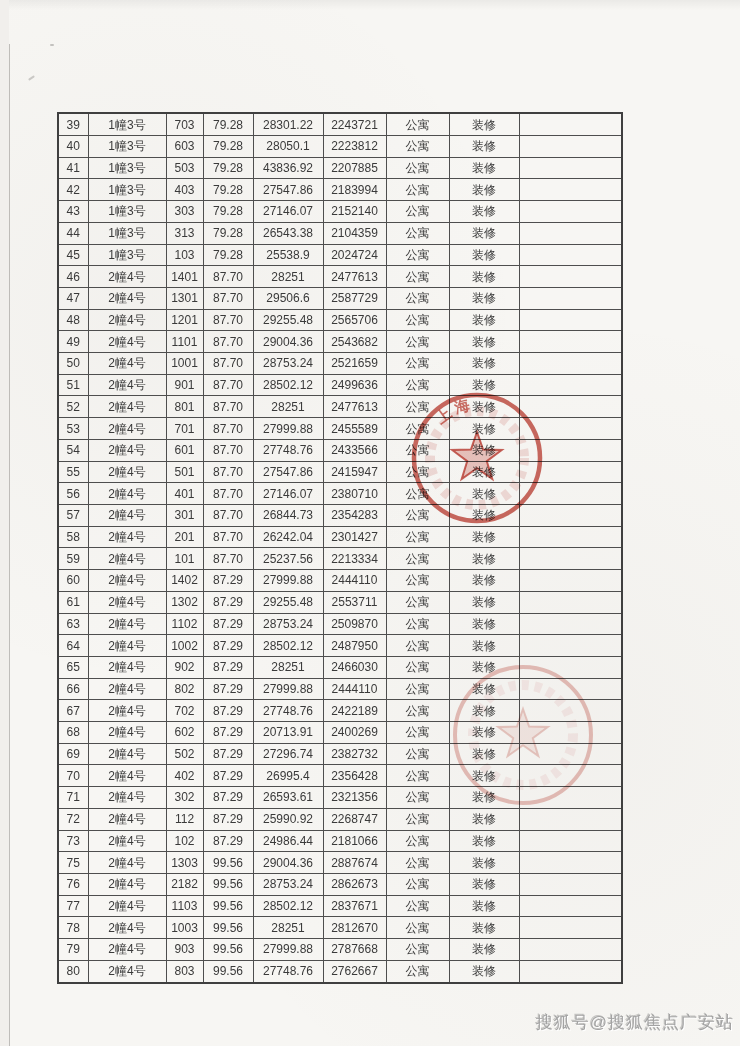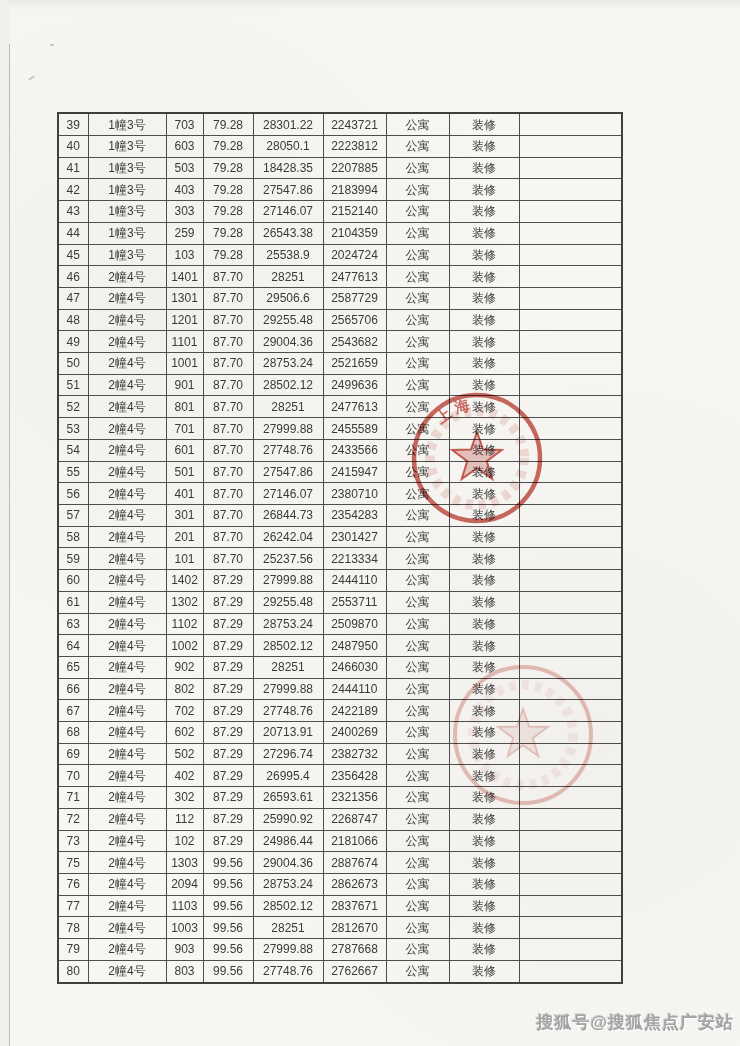--- a/index.html
+++ b/index.html
@@ -40,21 +40,21 @@
     padding:0;overflow:hidden;white-space:nowrap;
     line-height:1;
   }
 
   .seal{position:absolute;pointer-events:none;mix-blend-mode:multiply;}
   .seal-1{left:407px;top:388px;width:140px;height:140px;}
   .seal-2{left:449px;top:661px;width:148px;height:148px;opacity:0.48;}
 
   .watermark{
     position:absolute;right:6px;bottom:12px;
-    font-size:17px;font-weight:bold;letter-spacing:1px;
+    font-size:17px;font-weight:normal;letter-spacing:1px;
     color:#a3a3a3;
     text-shadow:1px 1px 0 rgba(255,255,255,0.95), -1px -1px 0 rgba(110,110,110,0.35);
   }
 </style>
 </head>
 <body>
 
 <div class="page">
   <div class="page-edge-strip"></div>
   <div class="page-edge-line"></div>
@@ -94,21 +94,21 @@
           <td>2223812</td>
           <td>公寓</td>
           <td>装修</td>
           <td></td>
         </tr>
         <tr>
           <td>41</td>
           <td>1幢3号</td>
           <td>503</td>
           <td>79.28</td>
-          <td>18428.35</td>
+          <td>43836.92</td>
           <td>2207885</td>
           <td>公寓</td>
           <td>装修</td>
           <td></td>
         </tr>
         <tr>
           <td>42</td>
           <td>1幢3号</td>
           <td>403</td>
           <td>79.28</td>
@@ -125,21 +125,21 @@
           <td>79.28</td>
           <td>27146.07</td>
           <td>2152140</td>
           <td>公寓</td>
           <td>装修</td>
           <td></td>
         </tr>
         <tr>
           <td>44</td>
           <td>1幢3号</td>
-          <td>259</td>
+          <td>313</td>
           <td>79.28</td>
           <td>26543.38</td>
           <td>2104359</td>
           <td>公寓</td>
           <td>装修</td>
           <td></td>
         </tr>
         <tr>
           <td>45</td>
           <td>1幢3号</td>
@@ -455,21 +455,21 @@
           <td>99.56</td>
           <td>29004.36</td>
           <td>2887674</td>
           <td>公寓</td>
           <td>装修</td>
           <td></td>
         </tr>
         <tr>
           <td>76</td>
           <td>2幢4号</td>
-          <td>2094</td>
+          <td>2182</td>
           <td>99.56</td>
           <td>28753.24</td>
           <td>2862673</td>
           <td>公寓</td>
           <td>装修</td>
           <td></td>
         </tr>
         <tr>
           <td>77</td>
           <td>2幢4号</td>

